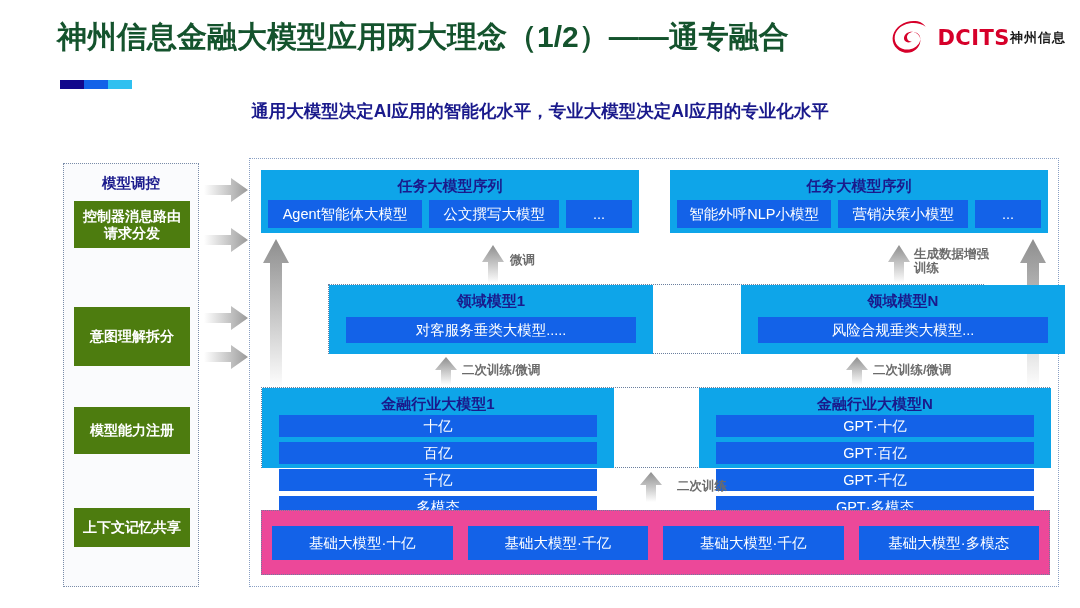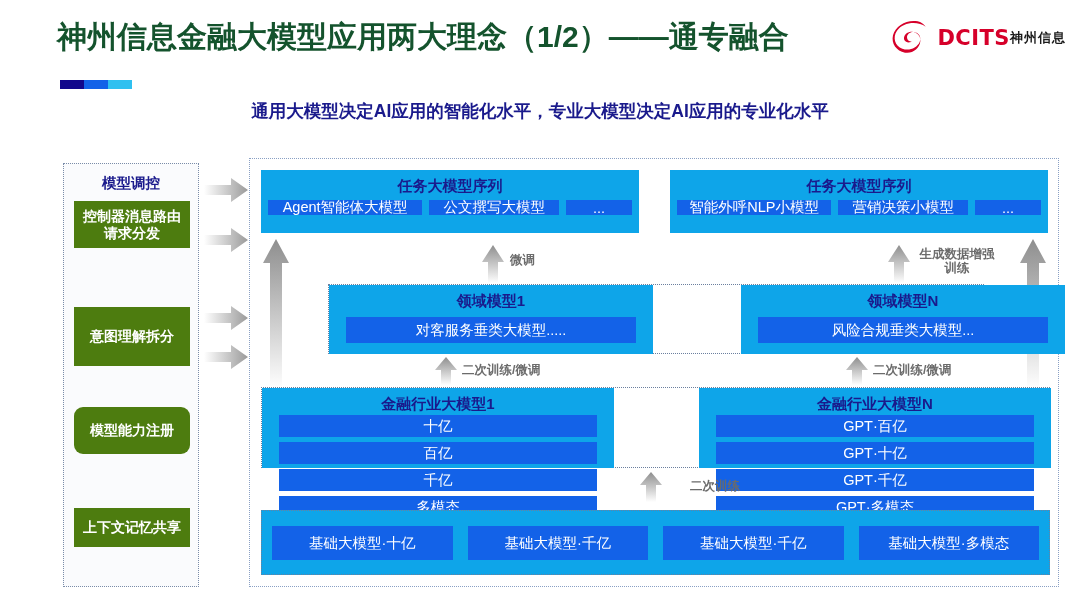--- a/index.html
+++ b/index.html
@@ -60,21 +60,21 @@
   .ctrl-box{
     position:absolute;left:10px;width:116px;
     background:#4d7c0f;color:#ffffff;
     font-size:14px;font-weight:bold;
     display:flex;align-items:center;justify-content:center;
     text-align:center;line-height:1.2;
     box-sizing:border-box;padding:3px 4px;
   }
   .ctrl-box.b0{top:37px;height:47px;}
   .ctrl-box.b1{top:143px;height:59px;}
-  .ctrl-box.b2{top:243px;height:47px;border-radius:9px;}
+  .ctrl-box.b2{top:243px;height:47px;}
   .ctrl-box.b3{top:344px;height:39px;}
 
   
   .arrow-r{position:absolute;width:44px;height:24px;}
 
   
   .main-frame{
     position:absolute;left:249px;top:158px;width:810px;height:429px;
     border:1px dotted #8aa0c4;box-sizing:border-box;
   }
@@ -91,21 +91,21 @@
     background:#1362e8;color:#fff;font-size:14.5px;
     display:flex;align-items:center;justify-content:center;
     box-sizing:border-box;white-space:nowrap;text-align:center;
   }
 
   
   .task-panel{top:11px;height:63px;}
   .task-panel.left{left:11px;width:378px;}
   .task-panel.right{left:420px;width:378px;}
   .task-row{position:absolute;left:7px;right:7px;top:30px;display:flex;gap:7px;}
-  .task-row .chip{height:15px;}
+  .task-row .chip{height:28px;}
 
   
   .dotted-frame{position:absolute;border:1px dotted #6b7f9e;box-sizing:border-box;}
 
   
   .dom-panel{top:0;height:69px;}
   .dom-panel.left{left:0;width:324px;}
   .dom-panel.right{left:412px;width:324px;}
   .dom-chip{position:absolute;left:17px;right:17px;top:32px;height:26px;}
 
@@ -125,21 +125,21 @@
     display:flex;gap:15px;
   }
   .base-row .chip{flex:1;height:34px;font-size:14.5px;}
 
   
   .arrow-u{position:absolute;}
   .arr-label{
     position:absolute;font-size:12.5px;font-weight:bold;color:#6b6b6b;
     line-height:1.15;white-space:nowrap;
   }
-  .arr-label.two{white-space:normal;width:86px;text-align:center;}
+  .arr-label.two{white-space:normal;width:86px;text-align:left;}
 </style>
 </head>
 <body>
 
 <div class="slide-title">神州信息金融大模型应用两大理念（1/2）——通专融合</div>
 
 <div class="accent-bar">
   <i></i>
   <i></i>
   <i></i>
@@ -258,34 +258,34 @@
       <div class="ind-grid">
         <div class="chip">十亿</div>
         <div class="chip">百亿</div>
         <div class="chip">千亿</div>
         <div class="chip">多模态</div>
       </div>
     </div>
     <div class="panel ind-panel right">
       <div class="panel-head">金融行业大模型N</div>
       <div class="ind-grid">
+        <div class="chip">GPT·十亿</div>
         <div class="chip">GPT·百亿</div>
-        <div class="chip">GPT·十亿</div>
         <div class="chip">GPT·千亿</div>
         <div class="chip">GPT·多模态</div>
       </div>
     </div>
   </div>
 
   <svg class="arrow-u" style="left:390px;top:313px;width:22px;height:30px;" viewBox="0 0 22 30" preserveAspectRatio="none">
     <path d="M6 30 H16 V13 H22 L11 0 L0 13 H6 Z" fill="url(#gu)"></path>
   </svg>
-  <div class="arr-label" style="left:440px;top:320px;">二次训练</div>
-
-  <div class="dotted-frame" style="left:11px;top:351px;width:789px;height:65px;background:#0ea5e9;">
+  <div class="arr-label" style="left:427px;top:320px;">二次训练</div>
+
+  <div class="dotted-frame" style="left:11px;top:351px;width:789px;height:65px;background:#ec4899;">
     <div class="base-row">
       <div class="chip">基础大模型·十亿</div>
       <div class="chip">基础大模型·千亿</div>
       <div class="chip">基础大模型·千亿</div>
       <div class="chip">基础大模型·多模态</div>
     </div>
   </div>
 
 </div>
 

